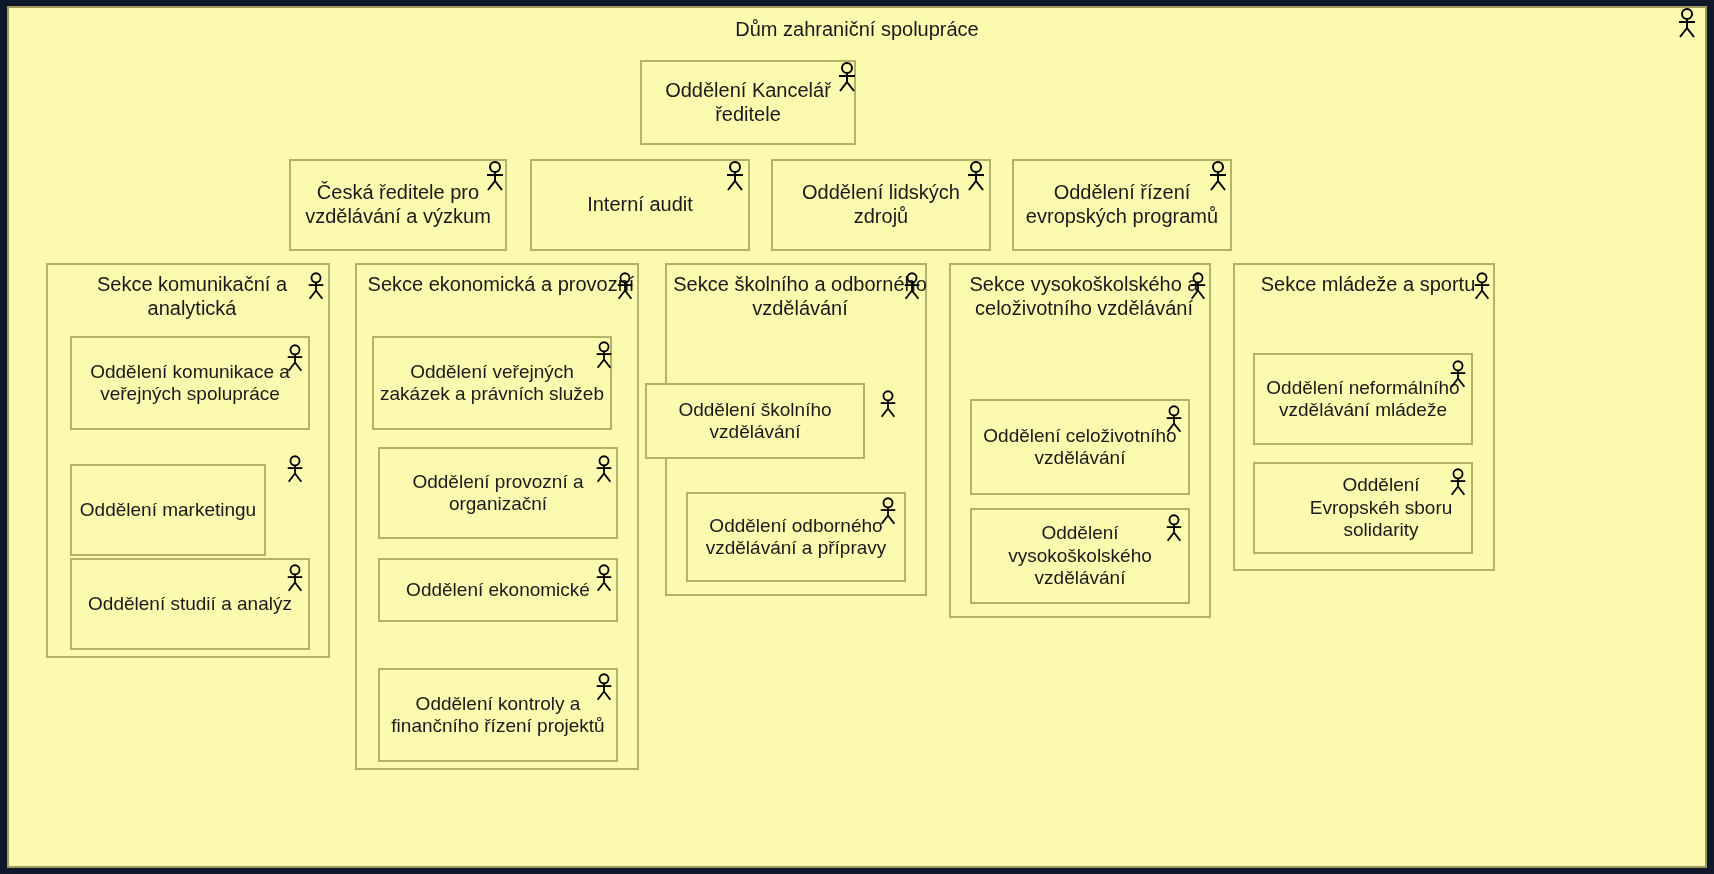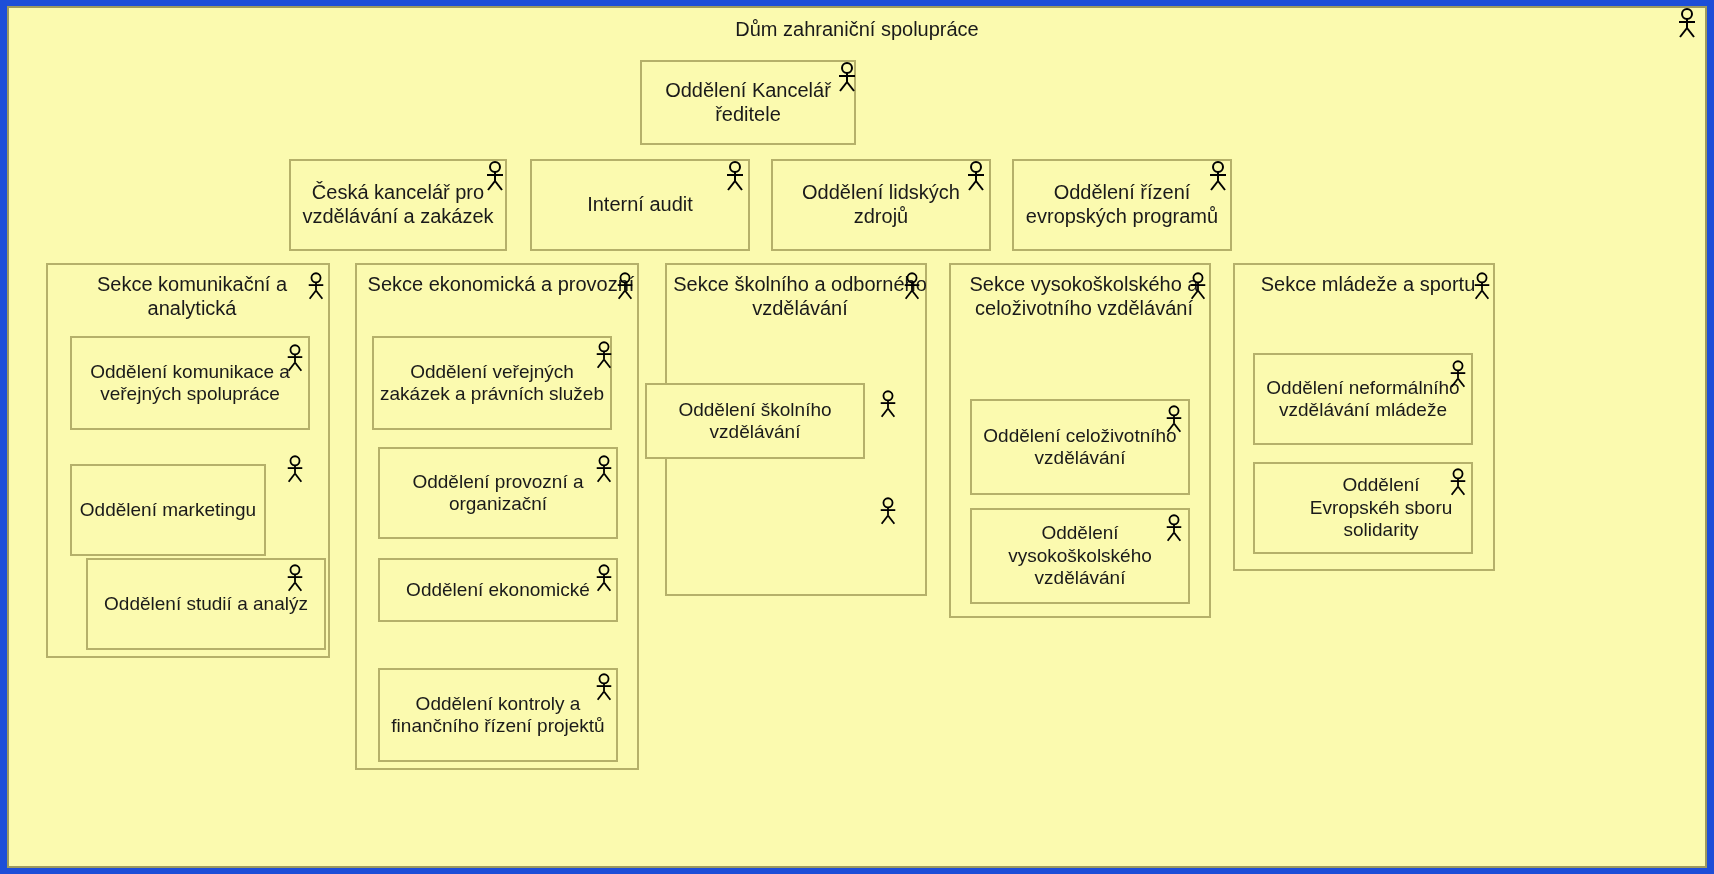--- a/index.html
+++ b/index.html
@@ -5,21 +5,21 @@
   html, body {
     margin: 0;
     padding: 0;
     background: #ffffff;
     font-family: "Liberation Sans", sans-serif;
   }
   #canvas {
     position: relative;
     width: 1714px;
     height: 874px;
-    background: #1d4ed8;
+    background: #0f172a;
     overflow: hidden;
   }
   
   .abox {
     position: absolute;
     box-sizing: border-box;
     background: #fbfaaf;
     border: 2px solid #b5b06a;
     display: flex;
     align-items: center;
@@ -99,21 +99,21 @@
     <svg width="22" height="30" viewBox="0 0 22 30">
       <circle cx="11" cy="6" r="5" fill="none" stroke="#000" stroke-width="2"></circle>
       <line x1="11" y1="11" x2="11" y2="20" stroke="#000" stroke-width="2"></line>
       <line x1="3" y1="14" x2="19" y2="14" stroke="#000" stroke-width="2"></line>
       <line x1="11" y1="20" x2="4" y2="29" stroke="#000" stroke-width="2"></line>
       <line x1="11" y1="20" x2="18" y2="29" stroke="#000" stroke-width="2"></line>
     </svg>
   </span>
 
   <div class="abox fs20" style="left:289px; top:159px; width:218px; height:92px;">
-    <span class="label">Česká kancelář pro vzdělávání a zakázek</span>
+    <span class="label">Česká ředitele pro vzdělávání a výzkum</span>
   </div>
   <span class="actor" style="left:484px; top:161px;">
     <svg width="22" height="30" viewBox="0 0 22 30">
       <circle cx="11" cy="6" r="5" fill="none" stroke="#000" stroke-width="2"></circle>
       <line x1="11" y1="11" x2="11" y2="20" stroke="#000" stroke-width="2"></line>
       <line x1="3" y1="14" x2="19" y2="14" stroke="#000" stroke-width="2"></line>
       <line x1="11" y1="20" x2="4" y2="29" stroke="#000" stroke-width="2"></line>
       <line x1="11" y1="20" x2="18" y2="29" stroke="#000" stroke-width="2"></line>
     </svg>
   </span>
@@ -189,21 +189,21 @@
   <span class="actor" style="left:285px; top:455px;">
     <svg width="20" height="28" viewBox="0 0 22 30">
       <circle cx="11" cy="6" r="5" fill="none" stroke="#000" stroke-width="2"></circle>
       <line x1="11" y1="11" x2="11" y2="20" stroke="#000" stroke-width="2"></line>
       <line x1="3" y1="14" x2="19" y2="14" stroke="#000" stroke-width="2"></line>
       <line x1="11" y1="20" x2="4" y2="29" stroke="#000" stroke-width="2"></line>
       <line x1="11" y1="20" x2="18" y2="29" stroke="#000" stroke-width="2"></line>
     </svg>
   </span>
 
-  <div class="abox fs19" style="left:70px; top:558px; width:240px; height:92px;margin-left:16px;">
+  <div class="abox fs19" style="left:70px; top:558px; width:240px; height:92px;">
     <span class="label">Oddělení studií a analýz</span>
   </div>
   <span class="actor" style="left:285px; top:564px;">
     <svg width="20" height="28" viewBox="0 0 22 30">
       <circle cx="11" cy="6" r="5" fill="none" stroke="#000" stroke-width="2"></circle>
       <line x1="11" y1="11" x2="11" y2="20" stroke="#000" stroke-width="2"></line>
       <line x1="3" y1="14" x2="19" y2="14" stroke="#000" stroke-width="2"></line>
       <line x1="11" y1="20" x2="4" y2="29" stroke="#000" stroke-width="2"></line>
       <line x1="11" y1="20" x2="18" y2="29" stroke="#000" stroke-width="2"></line>
     </svg>
@@ -293,20 +293,23 @@
   <span class="actor" style="left:878px; top:390px;">
     <svg width="20" height="28" viewBox="0 0 22 30">
       <circle cx="11" cy="6" r="5" fill="none" stroke="#000" stroke-width="2"></circle>
       <line x1="11" y1="11" x2="11" y2="20" stroke="#000" stroke-width="2"></line>
       <line x1="3" y1="14" x2="19" y2="14" stroke="#000" stroke-width="2"></line>
       <line x1="11" y1="20" x2="4" y2="29" stroke="#000" stroke-width="2"></line>
       <line x1="11" y1="20" x2="18" y2="29" stroke="#000" stroke-width="2"></line>
     </svg>
   </span>
 
+  <div class="abox fs19" style="left:686px; top:492px; width:220px; height:90px;">
+    <span class="label">Oddělení odborného vzdělávání a přípravy</span>
+  </div>
   <span class="actor" style="left:878px; top:497px;">
     <svg width="20" height="28" viewBox="0 0 22 30">
       <circle cx="11" cy="6" r="5" fill="none" stroke="#000" stroke-width="2"></circle>
       <line x1="11" y1="11" x2="11" y2="20" stroke="#000" stroke-width="2"></line>
       <line x1="3" y1="14" x2="19" y2="14" stroke="#000" stroke-width="2"></line>
       <line x1="11" y1="20" x2="4" y2="29" stroke="#000" stroke-width="2"></line>
       <line x1="11" y1="20" x2="18" y2="29" stroke="#000" stroke-width="2"></line>
     </svg>
   </span>
 

